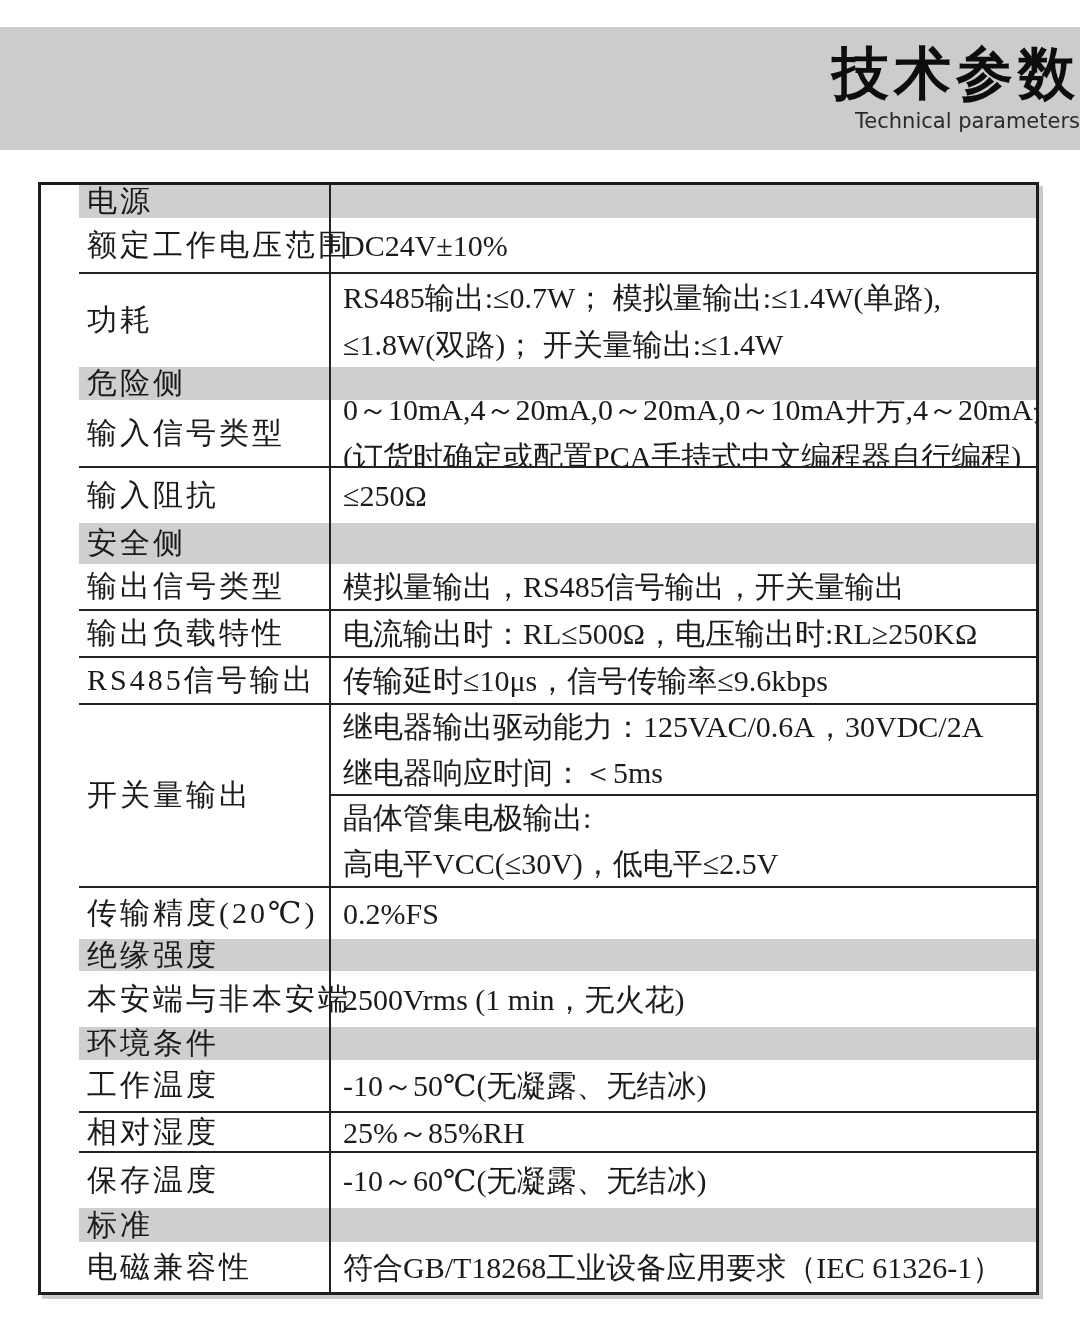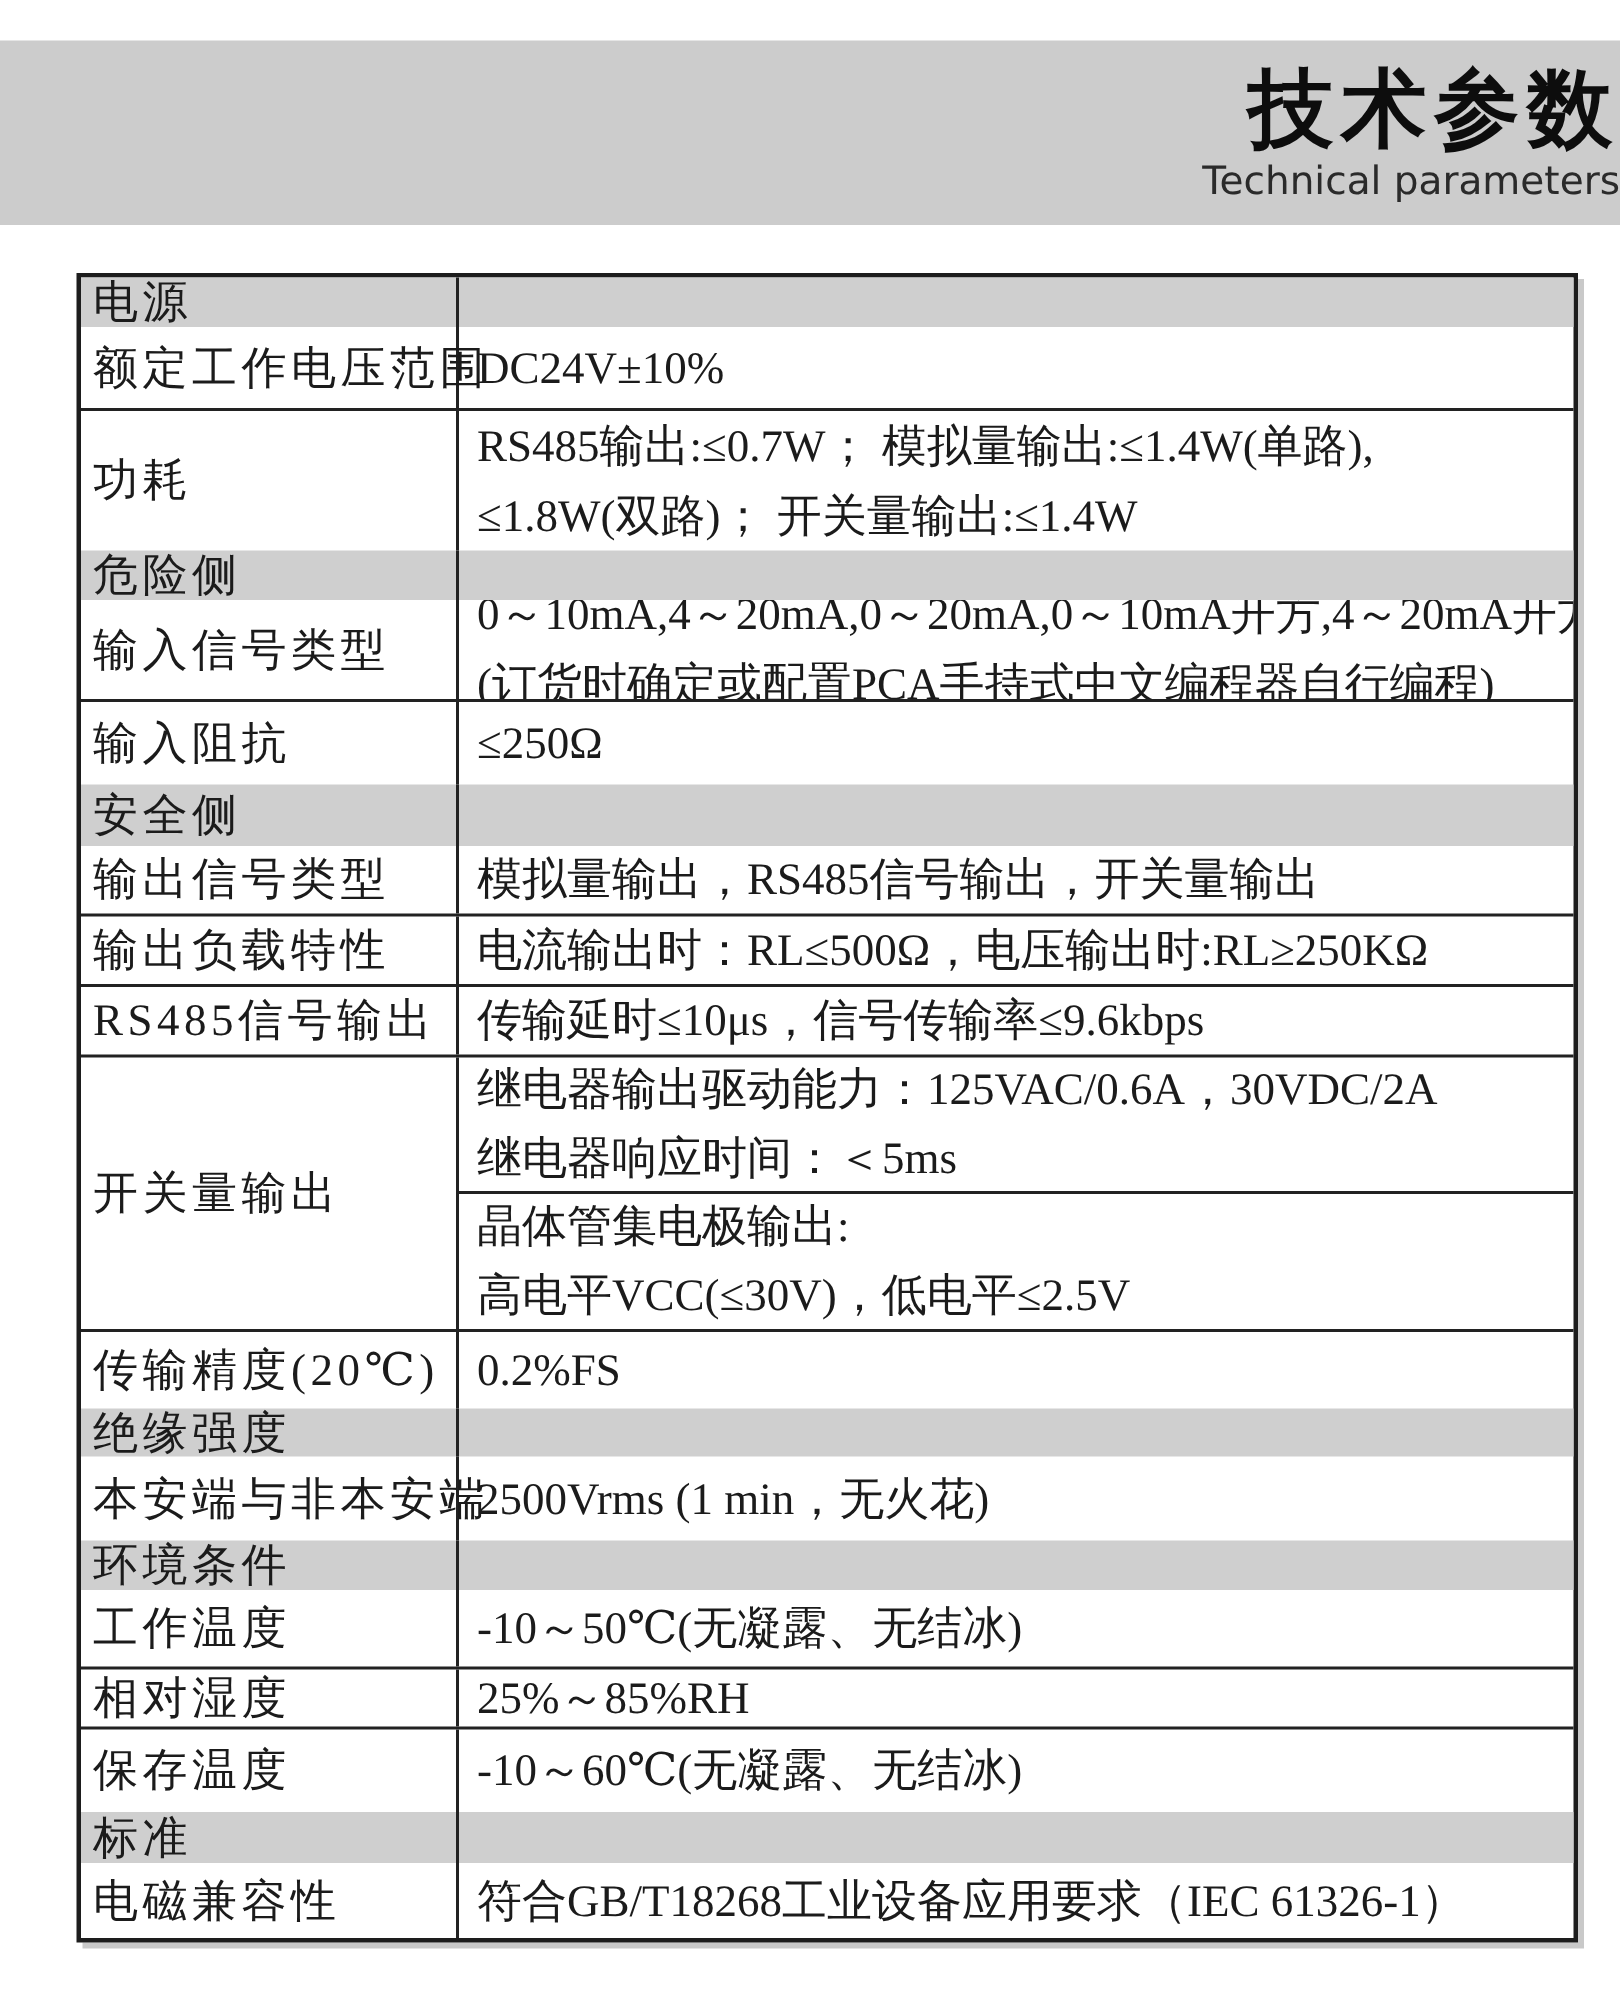--- a/index.html
+++ b/index.html
@@ -21,31 +21,32 @@
     margin-top:13px;
     font-family:"DejaVu Sans","Liberation Sans",sans-serif;
     font-weight:bold;
     font-size:57px;
     letter-spacing:5px;
     line-height:66px;
     color:#0d0d0d;
   }
   .subtitle {
     font-family:"DejaVu Sans","Liberation Sans",sans-serif;
-    font-size:26px;
+    font-size:21px;
     line-height:30px;
     color:#2a2a2a;
   }
   .spec-table {
-    position:absolute; left:51px; top:182px;
+    position:absolute; left:38px; top:182px;
     width:1001px;
     border:3px solid #1d1d1d;
     background:#ffffff;
     box-shadow:4px 4px 0 #c9c9c9;
     box-sizing:border-box;
+    padding-left:38px;
   }
   .row { display:flex; box-sizing:border-box; }
   .row.bb { border-bottom:2px solid #222222; }
   .row.section { background:#cfcfcf; }
   .cell { box-sizing:border-box; font-size:30px; }
   .cell.label {
     width:252px; flex:none;
     border-right:2px solid #222222;
     padding-left:8px;
     display:flex; align-items:center;

